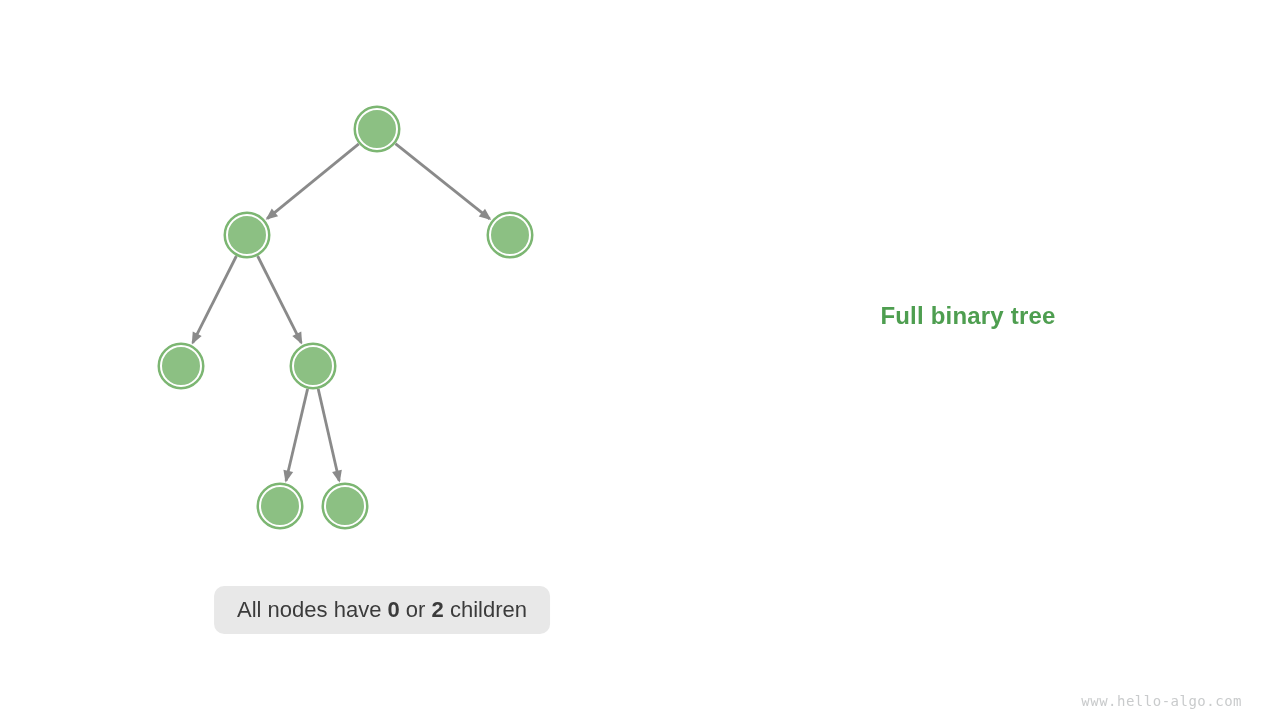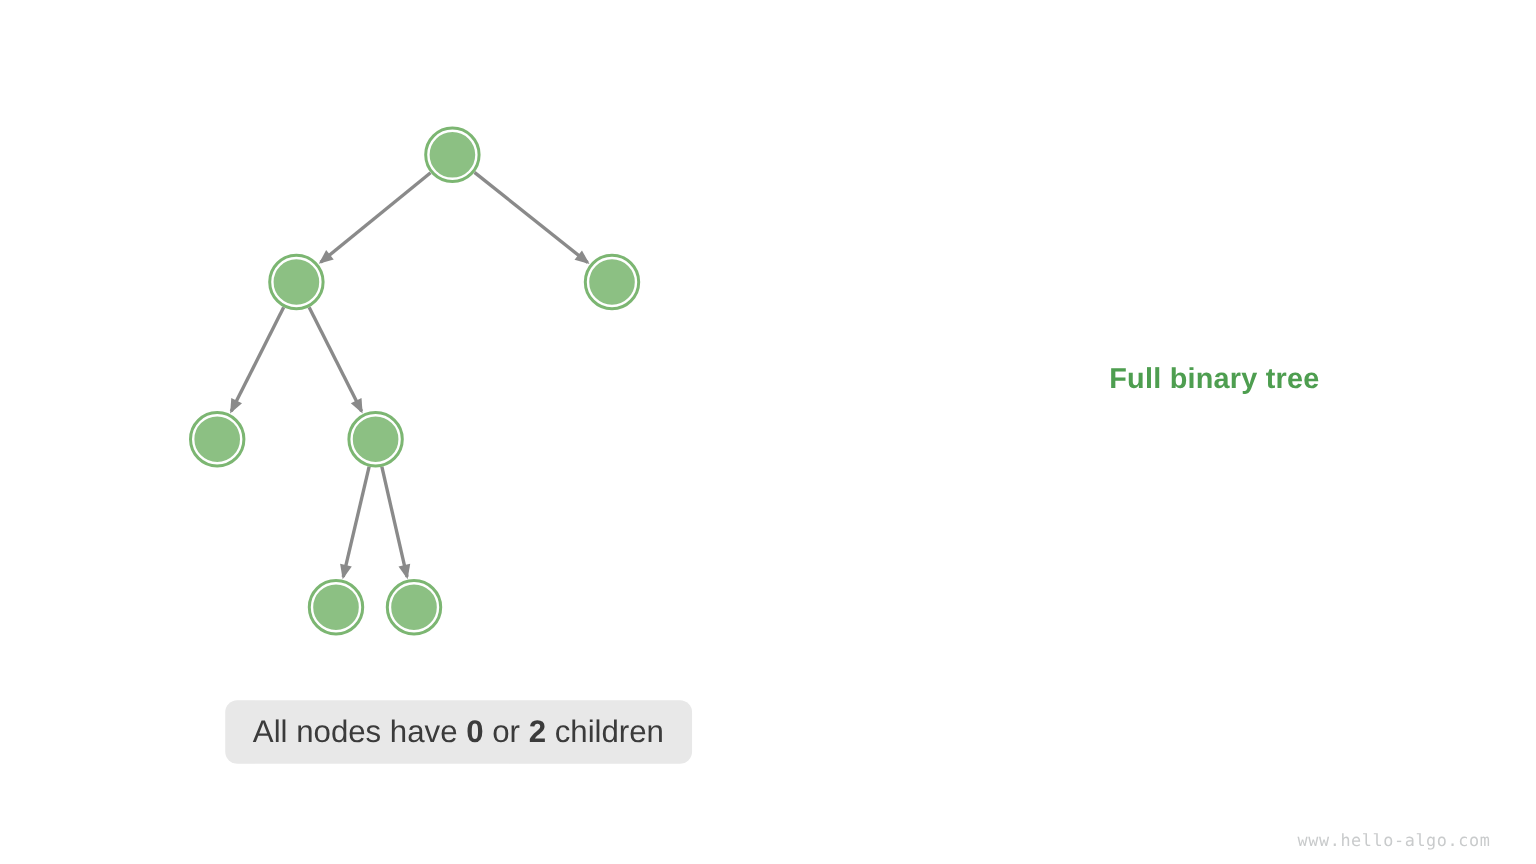--- a/index.html
+++ b/index.html
@@ -27,30 +27,29 @@
   }
   .title {
     position: absolute;
     left: 968px;
     top: 316px;
     transform: translate(-50%, -50%);
     font-size: 24px;
     font-weight: 700;
     white-space: nowrap;
     letter-spacing: 0.2px;
-    margin-left: 44px;
   }
   .caption {
     position: absolute;
     left: 382px;
     top: 610px;
     transform: translate(-50%, -50%);
     padding: 11px 23px;
     border-radius: 10px;
-    font-size: 26px;
+    font-size: 22px;
     white-space: nowrap;
   }
   .caption b {
     font-weight: 700;
   }
   .watermark {
     position: absolute;
     right: 38px;
     top: 677px;
     font-family: "DejaVu Sans Mono", monospace;

